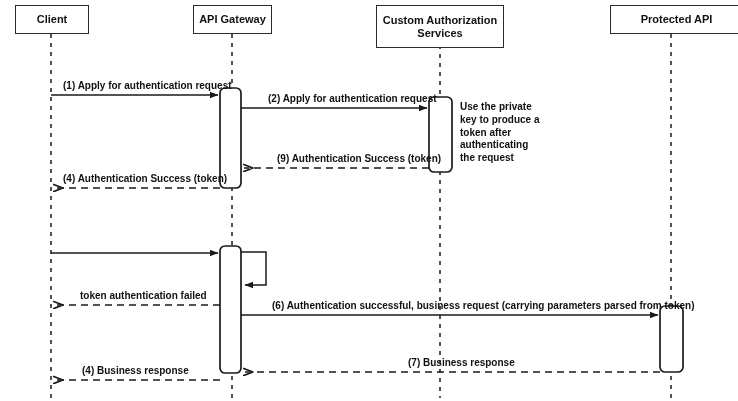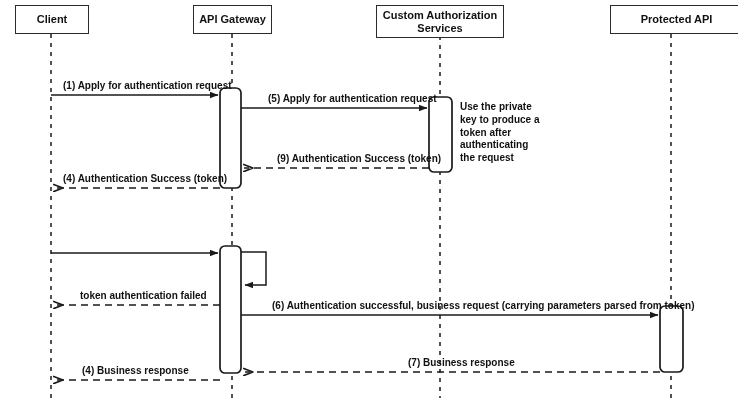--- a/index.html
+++ b/index.html
@@ -56,26 +56,26 @@
       <line x1="220" y1="380" x2="54" y2="380" stroke-dasharray="7,5" marker-end="url(#arrowOpen)"></line>
     </g>
 
     <path d="M241,252 L266,252 L266,285 L245,285" stroke="#1a1a1a" stroke-width="1.5" fill="none" marker-end="url(#arrowSolid)"></path>
 
     <path d="M456,101 L452,101" stroke="none" fill="none"></path>
   </svg>
 
   <div class="hdr" style="left:193px;top:5px;width:79px;height:29px;">API Gateway</div>
   <div class="hdr" style="left:15px;top:5px;width:74px;height:29px;">Client</div>
-  <div class="hdr wrap" style="left:376px;top:5px;width:128px;height:33px;white-space:pre-line;">Custom Authorization
+  <div class="hdr wrap" style="left:376px;top:5px;width:128px;height:43px;white-space:pre-line;">Custom Authorization
 Services</div>
   <div class="hdr" style="left:610px;top:5px;width:133px;height:29px;">Protected API</div>
 
   <div class="lbl" style="left:63px;top:80px;">(1) Apply for authentication request</div>
-  <div class="lbl" style="left:268px;top:93px;">(5) Apply for authentication request</div>
+  <div class="lbl" style="left:268px;top:93px;">(2) Apply for authentication request</div>
   <div class="lbl" style="left:277px;top:153px;">(9) Authentication Success (token)</div>
   <div class="lbl" style="left:63px;top:173px;">(4) Authentication Success (token)</div>
   <div class="lbl" style="left:80px;top:290px;">token authentication failed</div>
   <div class="lbl" style="left:272px;top:300px;">(6) Authentication successful, business request (carrying parameters parsed from token)</div>
   <div class="lbl" style="left:408px;top:357px;">(7) Business response</div>
   <div class="lbl" style="left:82px;top:365px;">(4) Business response</div>
 
 
   <div class="lbl wrap" style="left:460px;top:101px;width:80px;white-space:pre-line;">Use the private
 key to produce a

